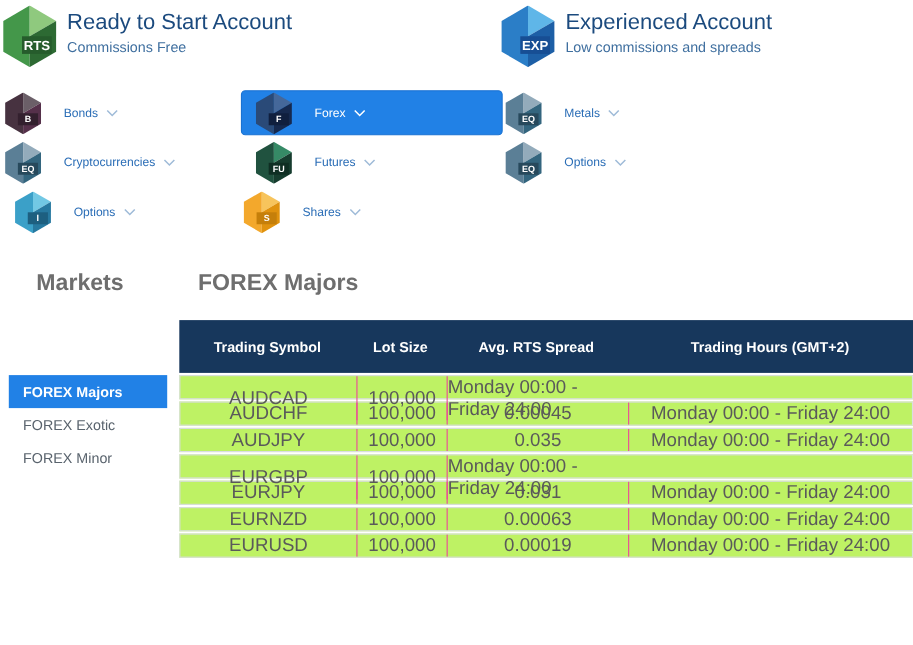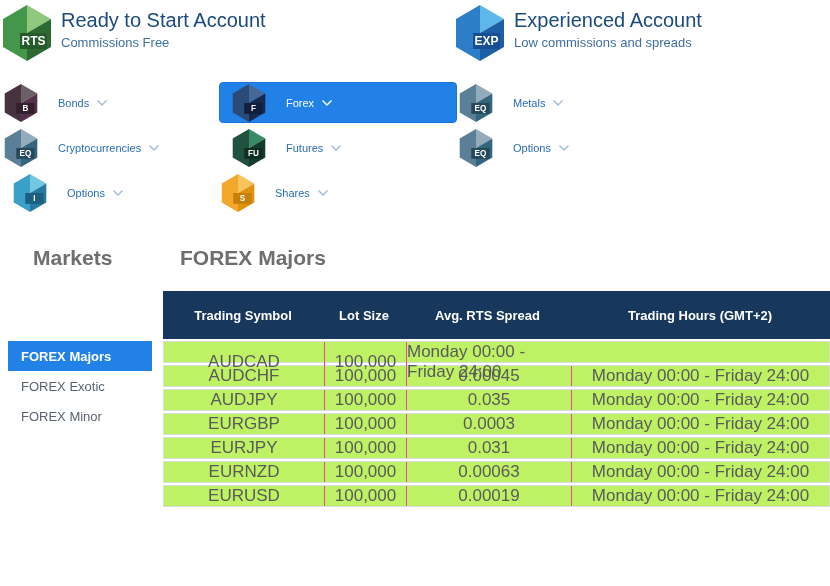--- a/index.html
+++ b/index.html
@@ -243,21 +243,20 @@
   </div>
   <div class="t-row">
     <div class="td">AUDJPY</div>
     <div class="td">100,000</div>
     <div class="td">0.035</div>
     <div class="td">Monday 00:00 - Friday 24:00</div>
   </div>
   <div class="t-row">
     <div class="td">EURGBP</div>
     <div class="td">100,000</div>
-    <div class="td">0.0003</div>
     <div class="td">Monday 00:00 - Friday 24:00</div>
   </div>
   <div class="t-row">
     <div class="td">EURJPY</div>
     <div class="td">100,000</div>
     <div class="td">0.031</div>
     <div class="td">Monday 00:00 - Friday 24:00</div>
   </div>
   <div class="t-row">
     <div class="td">EURNZD</div>

